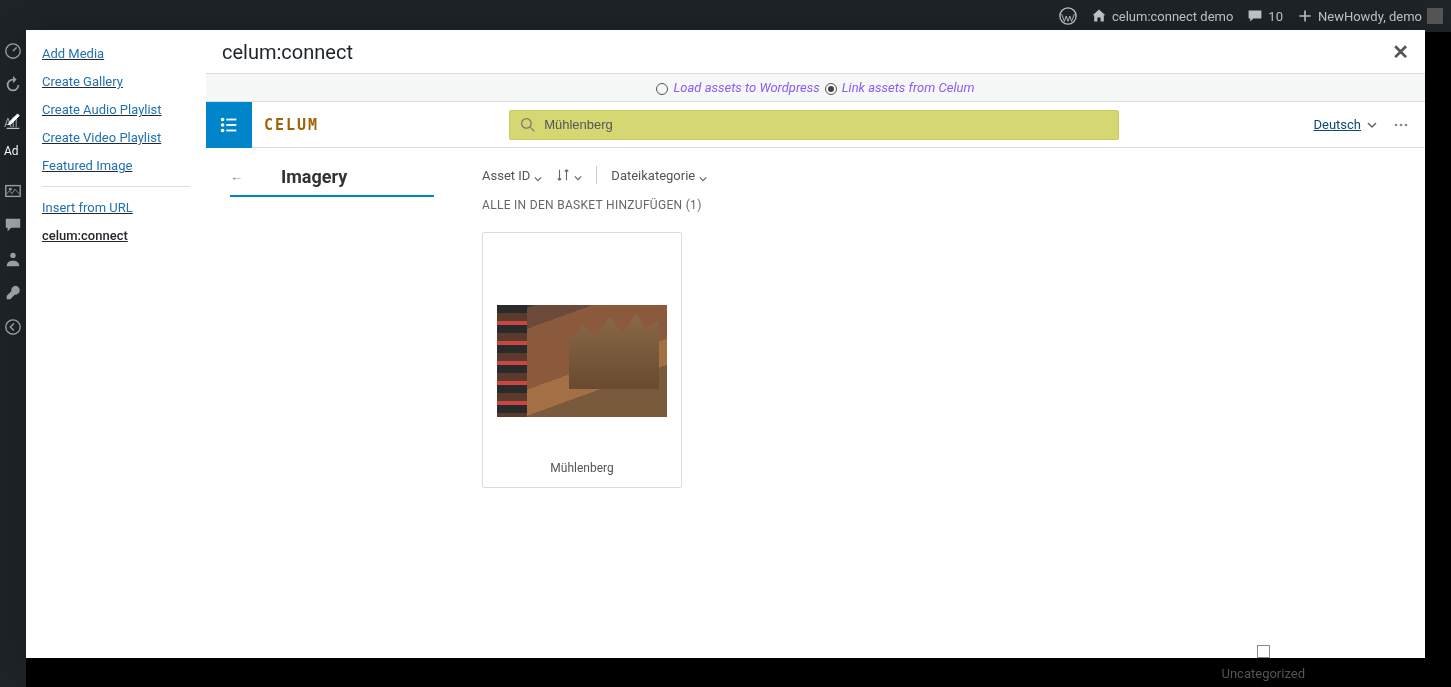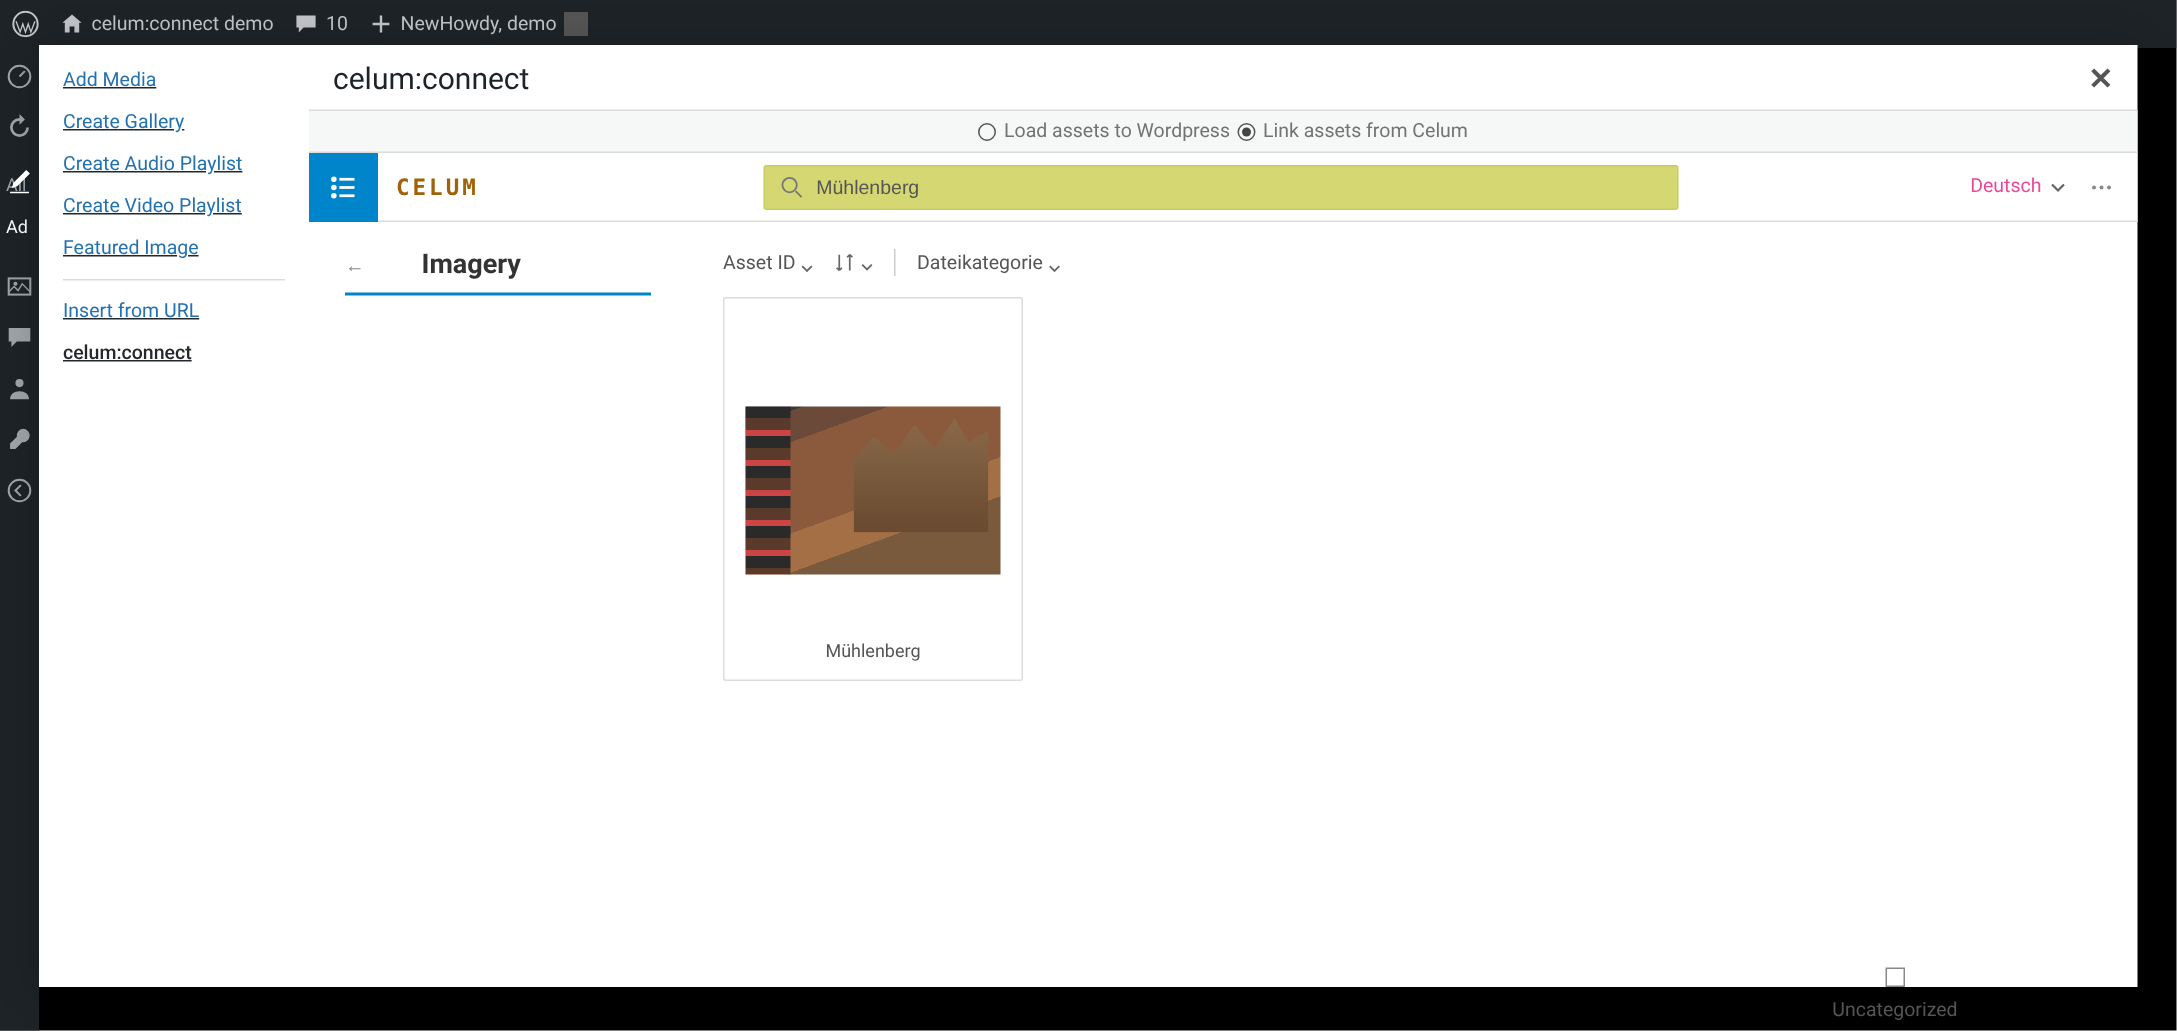--- a/index.html
+++ b/index.html
@@ -15,21 +15,21 @@
 
   
   .wp-adminbar {
     height: 32px;
     background: #1d2327;
     color: #c3c4c7;
     display: flex;
     align-items: center;
     padding: 0 8px;
     font-size: 13px;
-    justify-content: flex-start;
+    justify-content: flex-end;
   }
   .wp-adminbar-left, .wp-adminbar-right { display: flex; align-items: center; gap: 14px; }
   .wp-adminbar .item { display: flex; align-items: center; gap: 5px; color:#c3c4c7; }
   .wp-adminbar .avatar { width:16px; height:16px; background:#555; display:inline-block; }
 
   
   .wp-rail {
     position:absolute;
     top:32px; left:0;
     width:26px;
@@ -85,22 +85,23 @@
     justify-content:space-between;
   }
   .modal-title { font-size:20px; font-weight:400; color:#1d2327; }
   .close-x { font-size:20px; color:#555; cursor:pointer; font-weight:bold; }
 
   .radio-row {
     height:28px;
     background:#f6f7f7;
     display:flex; align-items:center; justify-content:center;
     gap:5px;
-    font-size:13px; color:#737373;
+    font-size:13px; color:#8b5cf6;
     border-bottom:1px solid #dcdcde;
+    font-style:italic;
   }
   .radio-row .radio {
     width:12px;height:12px;border:1px solid #555;border-radius:50%;
     display:inline-flex;align-items:center;justify-content:center;
     margin-right:5px; vertical-align:middle;
   }
   .radio-row .radio.checked::after{content:'';width:6px;height:6px;background:#444;border-radius:50%;}
 
   .celum-toolbar {
     height:46px;
@@ -126,21 +127,21 @@
     background:#d5d872;
     border:1px solid #c8cc5f;
     border-radius:2px;
     display:flex;align-items:center;
     padding:0 10px; gap:8px;
   }
   .search-wrap input {
     border:none;background:transparent;outline:none;
     font-size:13px;color:#555;flex:1;
   }
-  .lang { margin-left:auto; display:flex;align-items:center;gap:6px; color:#ec4899; font-size:13px; }
+  .lang { margin-left:auto; display:flex;align-items:center;gap:6px; color:#0c4a6e; font-size:13px;text-decoration:underline; }
   .threedots { margin:0 16px; color:#888; }
 
   .celum-body {
     flex:1; display:flex;
   }
   .celum-tree {
     width:252px;
     padding:18px 24px;
   }
   .tree-folder-header{
@@ -368,20 +369,21 @@
               </svg>
           </span>
           <span class="sep"></span>
           <span class="sort-item">
             <span>Dateikategorie</span>
             <svg width="8" height="8" viewBox="0 0 10 10">
                 <path d="M1 3l4 4 4-4" fill="none" stroke="#666" stroke-width="1.5"></path>
               </svg>
           </span>
         </div>
+        <div class="basket-row">ALLE IN DEN BASKET HINZUFÜGEN (1)</div>
 
         <div class="asset-card">
           <div class="asset-thumb"></div>
           <div class="asset-caption">Mühlenberg</div>
         </div>
       </div>
     </div>
   </div>
 </div>
 

